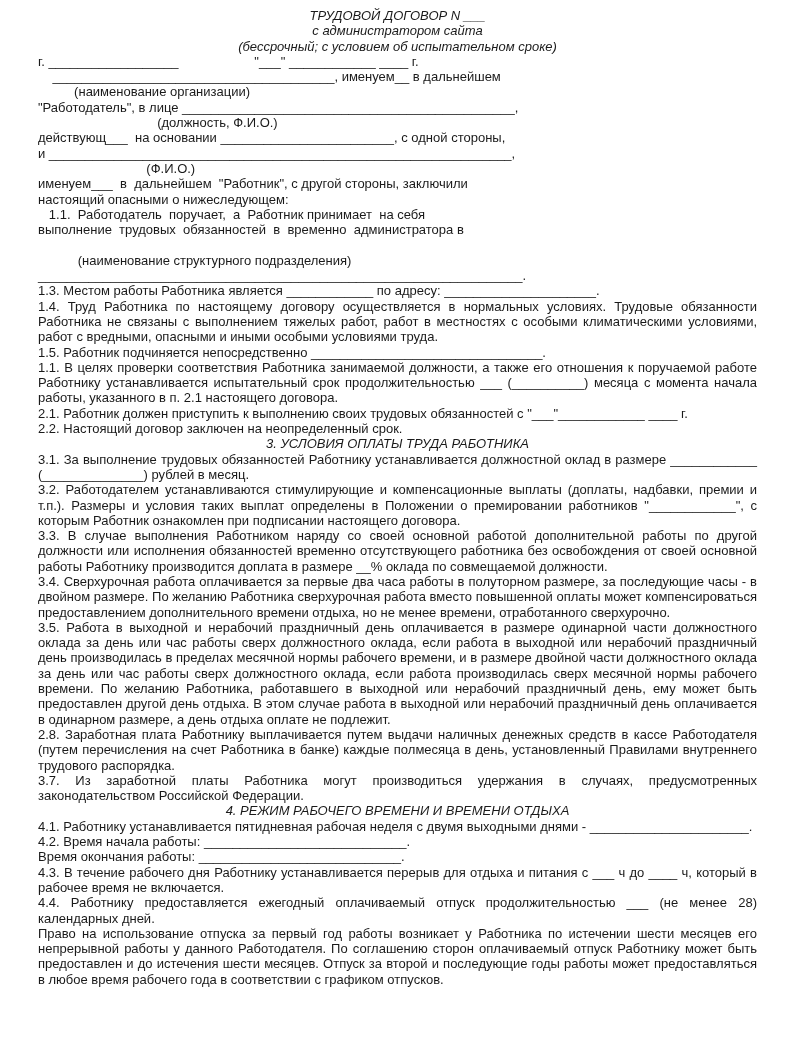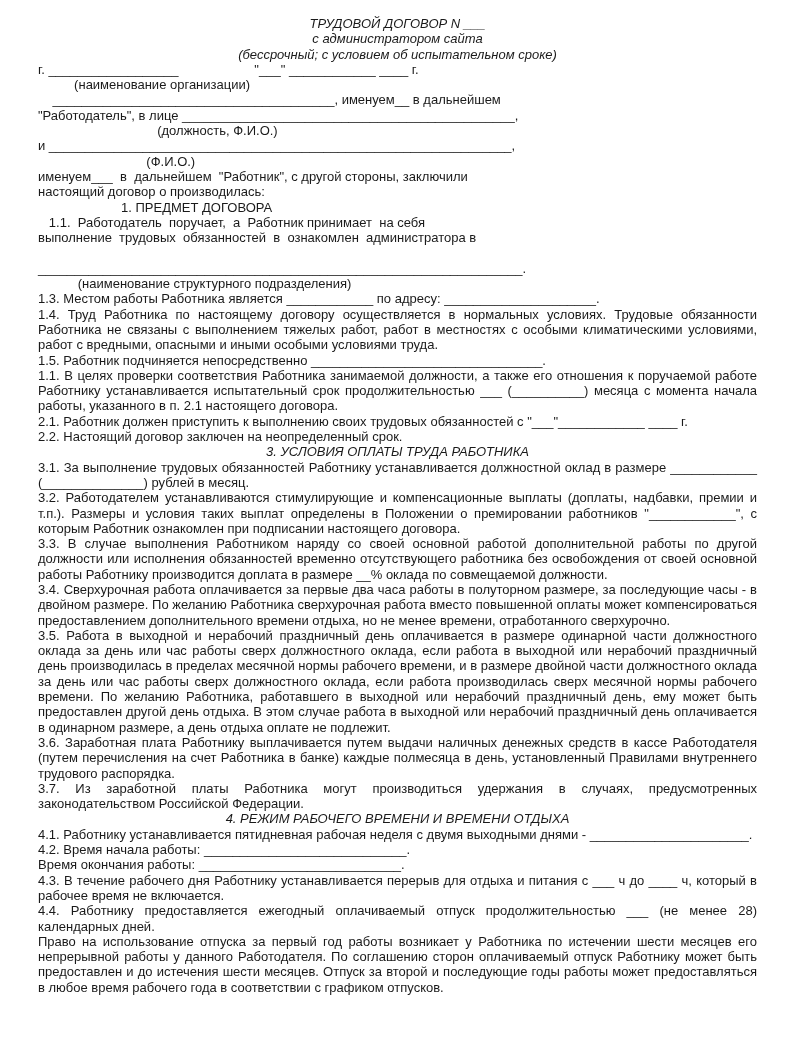--- a/index.html
+++ b/index.html
@@ -4,21 +4,21 @@
 <style>
   html, body {
     margin: 0;
     padding: 0;
     background: #ffffff;
   }
   .page {
     width: 793px;
     height: 1040px;
     box-sizing: border-box;
-    padding: 16px 36px 0 38px;
+    padding: 8px 36px 0 38px;
     overflow: hidden;
     background: #ffffff;
     color: #1a1a1a;
     font-family: "Liberation Sans", "DejaVu Sans", sans-serif;
     font-size: 13px;
     line-height: 15.3px;
   }
   .doc-line {
     margin: 0;
     min-height: 15.3px;
@@ -40,47 +40,47 @@
 </style>
 </head>
 <body>
 
 <div class="page">
   <div>
       <div class="doc-line h">ТРУДОВОЙ ДОГОВОР N ___</div>
       <div class="doc-line h">с администратором сайта</div>
       <div class="doc-line h">(бессрочный; с условием об испытательном сроке)</div>
       <div class="doc-line pre">г. __________________                     "___" ____________ ____ г.</div>
+      <div class="doc-line pre">    _______________________________________, именуем__ в дальнейшем</div>
       <div class="doc-line pre">          (наименование организации)</div>
-      <div class="doc-line pre">    _______________________________________, именуем__ в дальнейшем</div>
       <div class="doc-line pre">"Работодатель", в лице ______________________________________________,</div>
       <div class="doc-line pre">                                 (должность, Ф.И.О.)</div>
+      <div class="doc-line pre">действующ___  на основании ________________________, с одной стороны,</div>
       <div class="doc-line pre">и ________________________________________________________________,</div>
       <div class="doc-line pre">                              (Ф.И.О.)</div>
       <div class="doc-line pre">именуем___  в  дальнейшем  "Работник", с другой стороны, заключили</div>
-      <div class="doc-line pre">настоящий договор о производилась:</div>
-      <div class="doc-line pre">                       1. ПРЕДМЕТ ДОГОВОРА</div>
+      <div class="doc-line pre">настоящий опасными о нижеследующем:</div>
       <div class="doc-line pre">   1.1.  Работодатель  поручает,  а  Работник принимает  на себя</div>
-      <div class="doc-line pre">выполнение  трудовых  обязанностей  в  ознакомлен  администратора в</div>
+      <div class="doc-line pre">выполнение  трудовых  обязанностей  в  временно  администратора в</div>
       <div class="doc-line pre"> </div>
+      <div class="doc-line pre">           (наименование структурного подразделения)</div>
       <div class="doc-line pre">___________________________________________________________________.</div>
-      <div class="doc-line pre">           (наименование структурного подразделения)</div>
       <div class="doc-line p">1.3. Местом работы Работника является ____________ по адресу: _____________________.</div>
       <div class="doc-line p">1.4. Труд Работника по настоящему договору осуществляется в нормальных условиях. Трудовые обязанности Работника не связаны с выполнением тяжелых работ, работ в местностях с особыми климатическими условиями, работ с вредными, опасными и иными особыми условиями труда.</div>
       <div class="doc-line p">1.5. Работник подчиняется непосредственно ________________________________.</div>
       <div class="doc-line p">1.1. В целях проверки соответствия Работника занимаемой должности, а также его отношения к поручаемой работе Работнику устанавливается испытательный срок продолжительностью ___ (__________) месяца с момента начала работы, указанного в п. 2.1 настоящего договора.</div>
       <div class="doc-line p">2.1. Работник должен приступить к выполнению своих трудовых обязанностей с "___"____________ ____ г.</div>
       <div class="doc-line p">2.2. Настоящий договор заключен на неопределенный срок.</div>
       <div class="doc-line h">3. УСЛОВИЯ ОПЛАТЫ ТРУДА РАБОТНИКА</div>
       <div class="doc-line p">3.1. За выполнение трудовых обязанностей Работнику устанавливается должностной оклад в размере ____________ (______________) рублей в месяц.</div>
       <div class="doc-line p">3.2. Работодателем устанавливаются стимулирующие и компенсационные выплаты (доплаты, надбавки, премии и т.п.). Размеры и условия таких выплат определены в Положении о премировании работников "____________", с которым Работник ознакомлен при подписании настоящего договора.</div>
       <div class="doc-line p">3.3. В случае выполнения Работником наряду со своей основной работой дополнительной работы по другой должности или исполнения обязанностей временно отсутствующего работника без освобождения от своей основной работы Работнику производится доплата в размере __% оклада по совмещаемой должности.</div>
       <div class="doc-line p">3.4. Сверхурочная работа оплачивается за первые два часа работы в полуторном размере, за последующие часы - в двойном размере. По желанию Работника сверхурочная работа вместо повышенной оплаты может компенсироваться предоставлением дополнительного времени отдыха, но не менее времени, отработанного сверхурочно.</div>
       <div class="doc-line p">3.5. Работа в выходной и нерабочий праздничный день оплачивается в размере одинарной части должностного оклада за день или час работы сверх должностного оклада, если работа в выходной или нерабочий праздничный день производилась в пределах месячной нормы рабочего времени, и в размере двойной части должностного оклада за день или час работы сверх должностного оклада, если работа производилась сверх месячной нормы рабочего времени. По желанию Работника, работавшего в выходной или нерабочий праздничный день, ему может быть предоставлен другой день отдыха. В этом случае работа в выходной или нерабочий праздничный день оплачивается в одинарном размере, а день отдыха оплате не подлежит.</div>
-      <div class="doc-line p">3.6. Заработная плата Работнику выплачивается путем выдачи наличных денежных средств в кассе Работодателя (путем перечисления на счет Работника в банке) каждые полмесяца в день, установленный Правилами внутреннего трудового распорядка.</div>
+      <div class="doc-line p">2.8. Заработная плата Работнику выплачивается путем выдачи наличных денежных средств в кассе Работодателя (путем перечисления на счет Работника в банке) каждые полмесяца в день, установленный Правилами внутреннего трудового распорядка.</div>
       <div class="doc-line p">3.7. Из заработной платы Работника могут производиться удержания в случаях, предусмотренных законодательством Российской Федерации.</div>
       <div class="doc-line h">4. РЕЖИМ РАБОЧЕГО ВРЕМЕНИ И ВРЕМЕНИ ОТДЫХА</div>
       <div class="doc-line p">4.1. Работнику устанавливается пятидневная рабочая неделя с двумя выходными днями - ______________________.</div>
       <div class="doc-line p">4.2. Время начала работы: ____________________________.</div>
       <div class="doc-line p">Время окончания работы: ____________________________.</div>
       <div class="doc-line p">4.3. В течение рабочего дня Работнику устанавливается перерыв для отдыха и питания с ___ ч до ____ ч, который в рабочее время не включается.</div>
       <div class="doc-line p">4.4. Работнику предоставляется ежегодный оплачиваемый отпуск продолжительностью ___ (не менее 28) календарных дней.</div>
       <div class="doc-line p">Право на использование отпуска за первый год работы возникает у Работника по истечении шести месяцев его непрерывной работы у данного Работодателя. По соглашению сторон оплачиваемый отпуск Работнику может быть предоставлен и до истечения шести месяцев. Отпуск за второй и последующие годы работы может предоставляться в любое время рабочего года в соответствии с графиком отпусков.</div>
     </div>
 </div>

